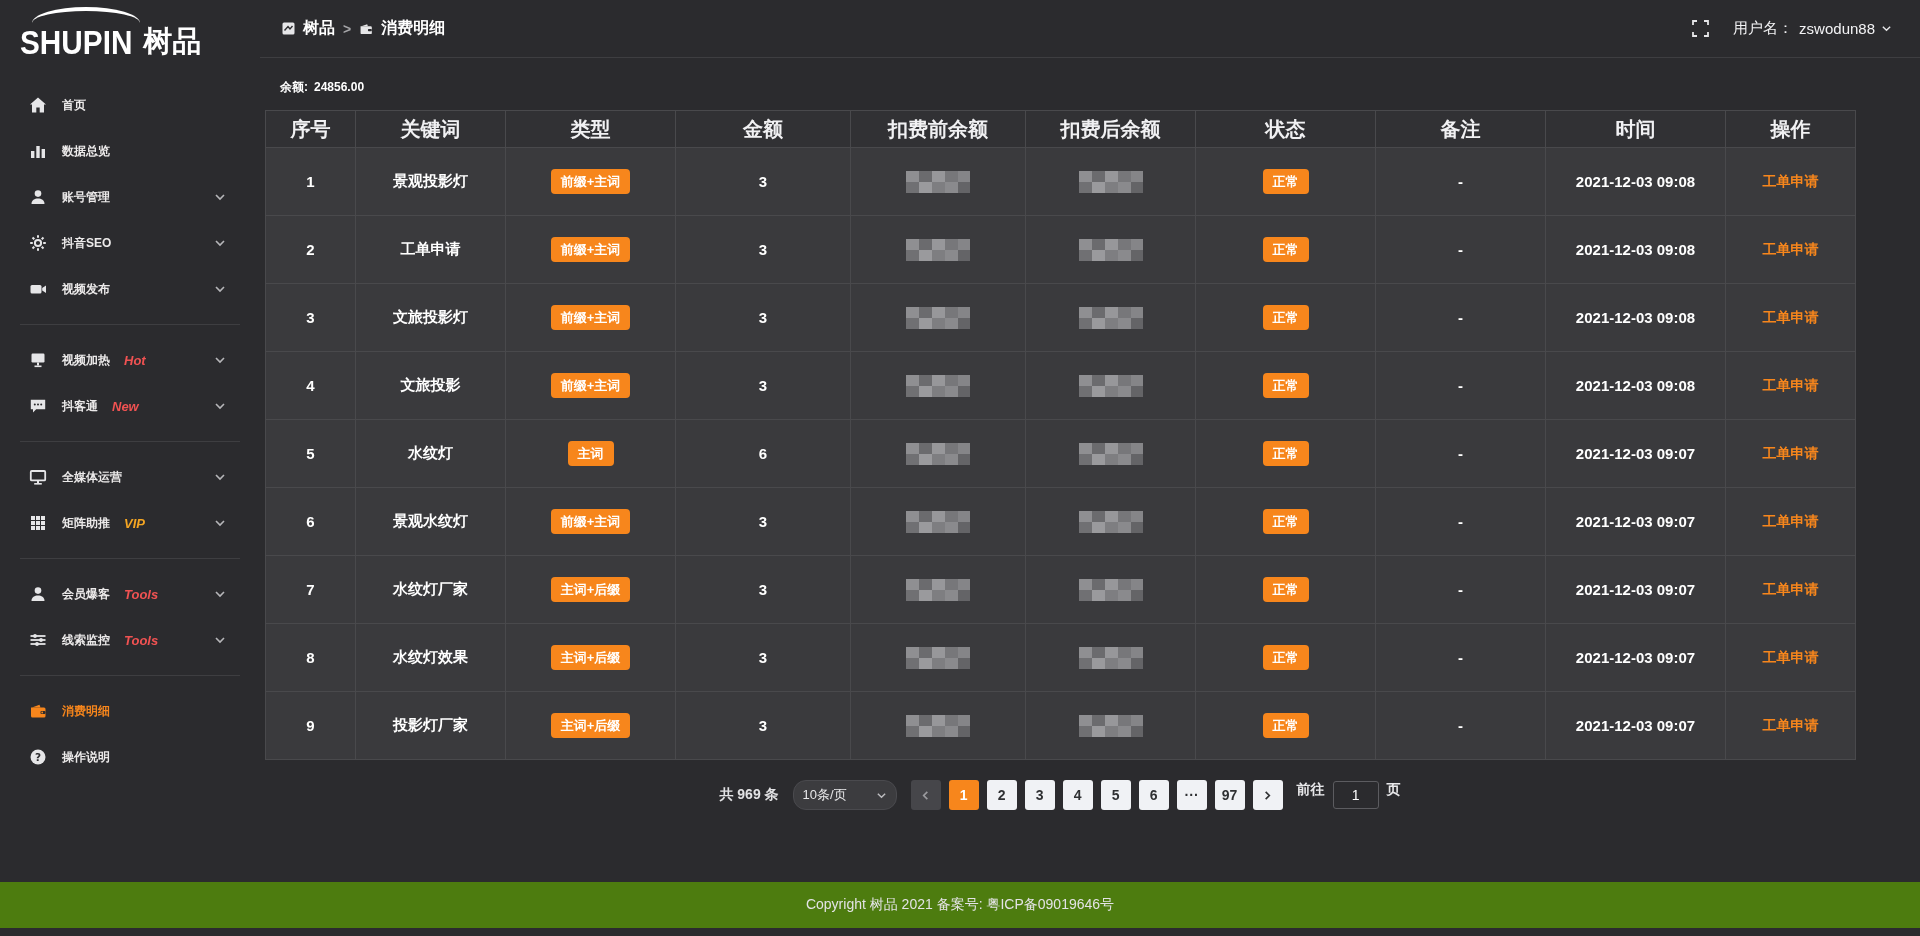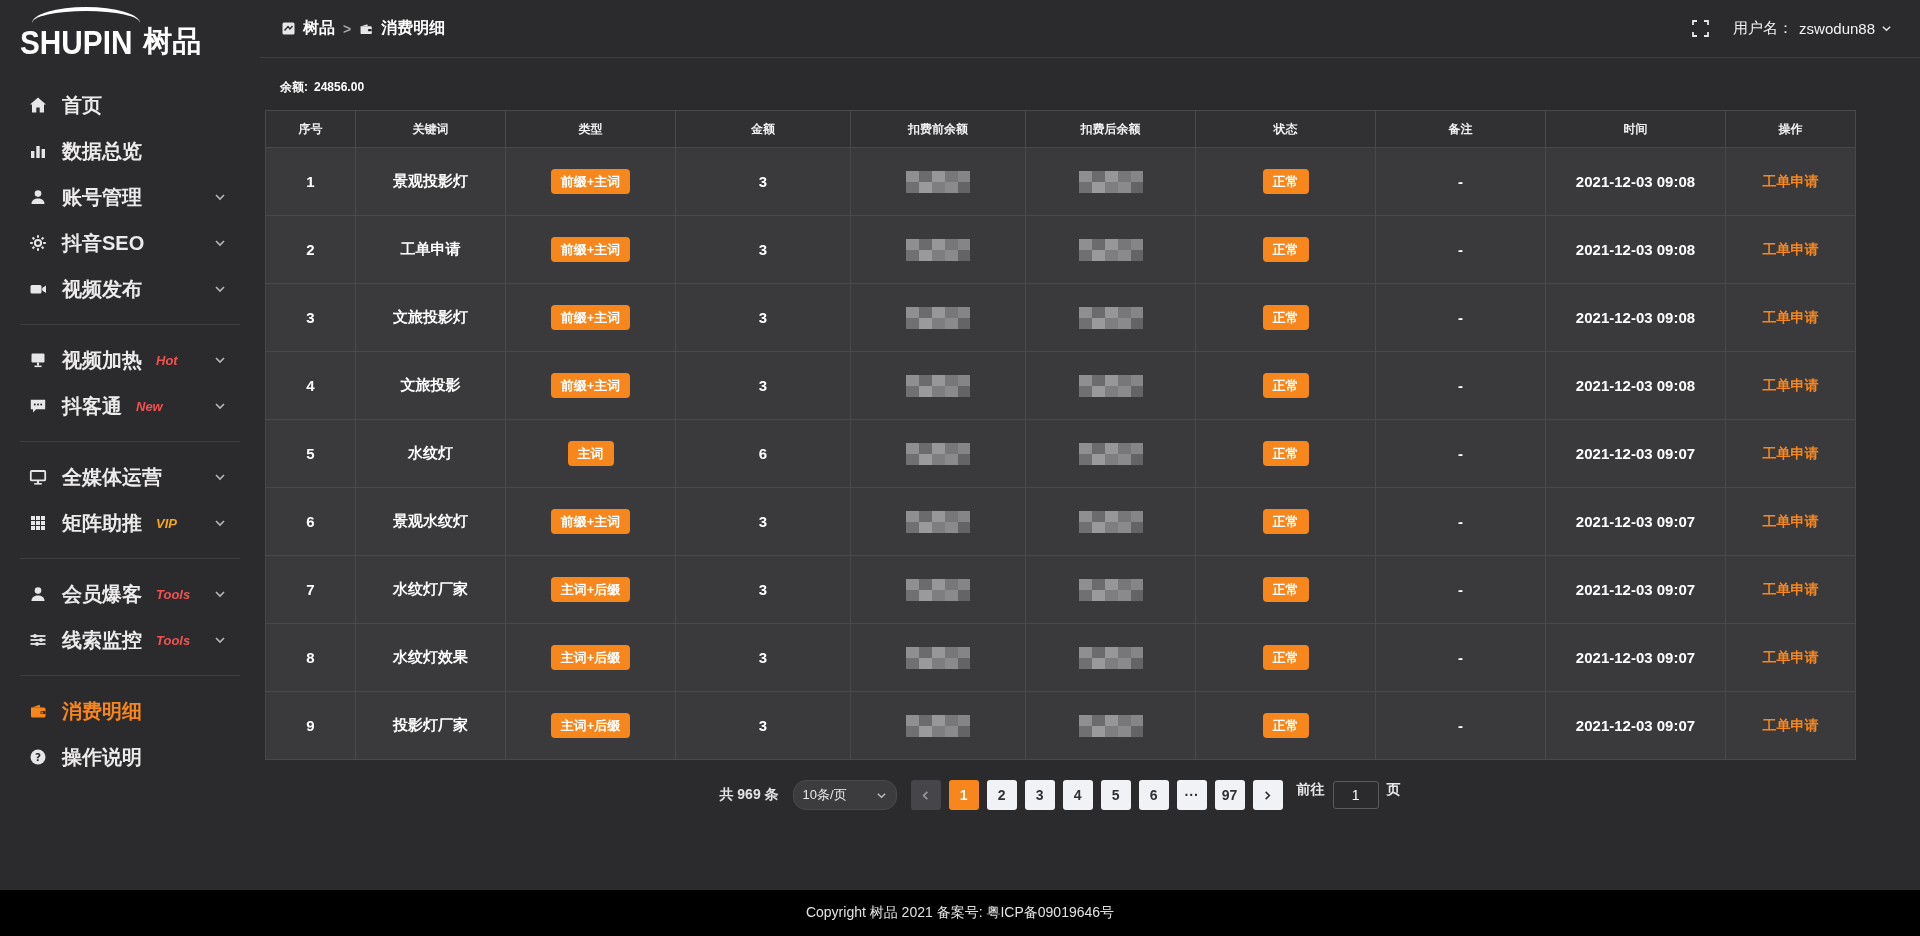--- a/index.html
+++ b/index.html
@@ -14,21 +14,21 @@
   .sidebar { position:absolute; left:0; top:0; width:260px; height:936px; }
   .logo { position:relative; height:62px; padding:11px 0 0 20px; display:flex; align-items:flex-end; cursor:pointer; }
   .logo-arc { position:absolute; left:32px; top:7px; width:108px; height:16px;
     border-top:4px solid #fff; border-radius:50% 50% 0 0 / 100% 100% 0 0; }
   .logo-en { font-size:31px; font-weight:800; letter-spacing:0px; transform:scale(.96,1.05); transform-origin:left bottom; }
   .logo-cn { font-size:29px; font-weight:800; margin-left:6px; }
   .nav { margin-top:20px; }
   .side-item { height:46px; display:flex; align-items:center; padding:0 34px 0 28px; cursor:pointer; }
   .s-icon { width:20px; height:20px; flex:0 0 20px; display:flex; align-items:center; justify-content:center; }
   .s-icon svg { display:block; }
-  .s-label { margin-left:14px; font-size:20px; font-weight:600; color:#eceaea; }
+  .s-label { margin-left:14px; font-size:12px; font-weight:600; color:#eceaea; }
   .side-item.active .s-label { color:#f7861c; }
   .s-badge { margin-left:14px; font-size:13px; font-weight:700; font-style:italic; }
   .s-badge.red { color:#f05252;text-align:right; }
   .s-badge.gold { color:#f5a623; }
   .s-chevron { margin-left:auto; opacity:.85; display:flex; }
   .s-divider { height:1px; background:#3e3e41; margin:12px 20px; }
   
   .topbar { position:absolute; left:260px; top:0; width:1660px; height:58px;
     border-bottom:1px solid #3e3e41; display:flex; align-items:center; padding:0 28px 0 22px; }
   .crumb { display:flex; align-items:center; gap:8px; cursor:pointer; }
@@ -37,21 +37,21 @@
   .topbar-right { margin-left:auto; display:flex; align-items:center; gap:24px; }
   .fullscreen-btn { display:flex; cursor:pointer; }
   .user-box { display:flex; align-items:center; gap:6px; cursor:pointer; font-size:15px; color:#f2f2f4; }
   
   .main { position:absolute; left:260px; top:59px; width:1660px; }
   .balance { margin:20px 0 14px 20px; font-size:12px; font-weight:700; }
   .balance .b-label { margin-right:6px; }
   
   table { border-collapse:collapse; table-layout:fixed; width:1590px; margin-left:5px; }
   th, td { border:1px solid #49494c; text-align:center; vertical-align:middle; }
-  thead th { height:37px; background:#313134; font-size:12px; font-weight:700; color:#f1f1f3; }
+  thead th { height:37px; background:#313134; font-size:20px; font-weight:700; color:#f1f1f3; }
   tbody td { height:68px; background:#3a3a3d; font-size:15px; font-weight:600; color:#fff; }
   .col-idx{width:90px}.col-kw{width:150px}.col-type{width:170px}.col-amt{width:175px}
   .col-pre{width:175px}.col-post{width:170px}.col-status{width:180px}.col-note{width:170px}
   .col-time{width:180px}.col-op{width:130px}
   .badge { display:inline-block; background:#f7861c; color:#fff; font-size:13px; font-weight:700;
     padding:6px 10px; border-radius:4px; line-height:1; }
   .mosaic { display:inline-block; width:64px; height:22px; vertical-align:middle; background-color:#7c7c7f;
     background-image:
       linear-gradient(#8f8f92,#8f8f92),linear-gradient(#6b6b6e,#6b6b6e),linear-gradient(#97979a,#97979a),
       linear-gradient(#77777a,#77777a),linear-gradient(#858588,#858588),linear-gradient(#707073,#707073),
@@ -69,21 +69,21 @@
   .pg-btns { display:flex; align-items:center; gap:8px; }
   .pg-btn { min-width:30px; height:30px; border-radius:3px; background:#f0f2f5; color:#2f3133;
     font-size:14px; font-weight:700; display:flex; align-items:center; justify-content:center;
     cursor:pointer; padding:0 6px; }
   .pg-btn.prev { background:#46464a; color:#9a9a9e; }
   .pg-btn.active { background:#f7861c; color:#fff; }
   .pg-goto { display:flex; align-items:flex-start; gap:8px; font-size:14px; color:#e8e8ea; font-weight:600; }
   .pg-input { width:46px; height:28px; background:transparent; border:1px solid #5c5c60; border-radius:3px;
     color:#fff; text-align:center; font-size:14px; font-family:inherit; }
   
-  .footer { position:absolute; left:0; bottom:0; width:1920px; height:46px; background:#000000;
+  .footer { position:absolute; left:0; bottom:8px; width:1920px; height:46px; background:#4d7c0f;
     display:flex; align-items:center; justify-content:center; font-size:14px; color:#e3e3e5; }
 </style>
 </head>
 <body>
 
 <aside class="sidebar">
   <div class="logo">
     <div class="logo-arc"></div>
     <span class="logo-en">SHUPIN</span>
     <span class="logo-cn">树品</span>

